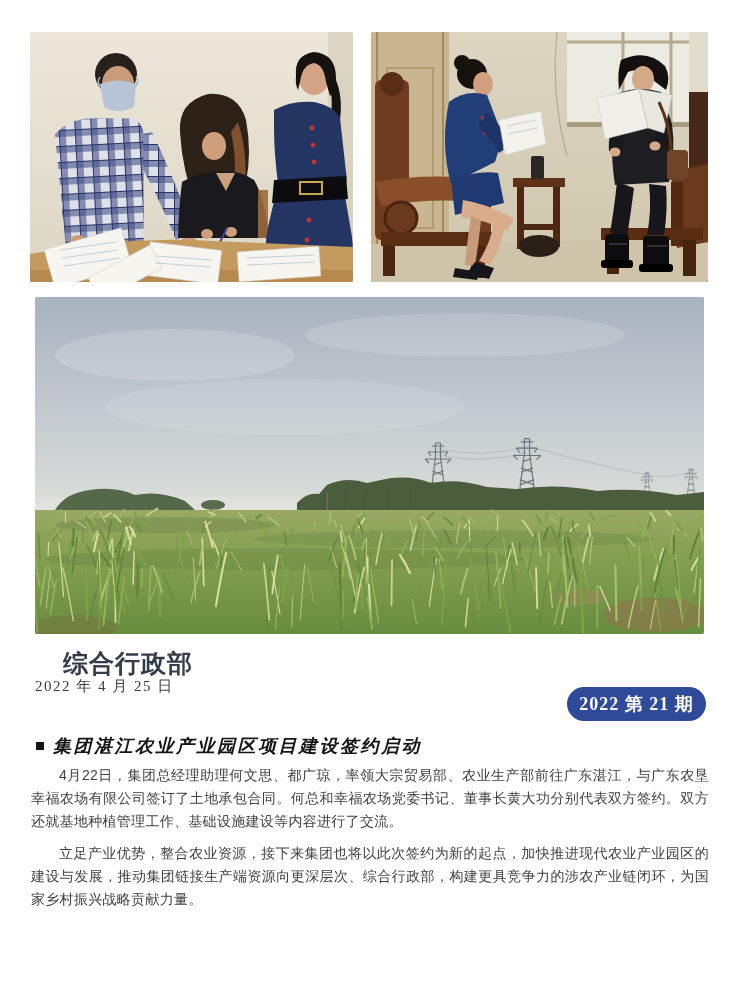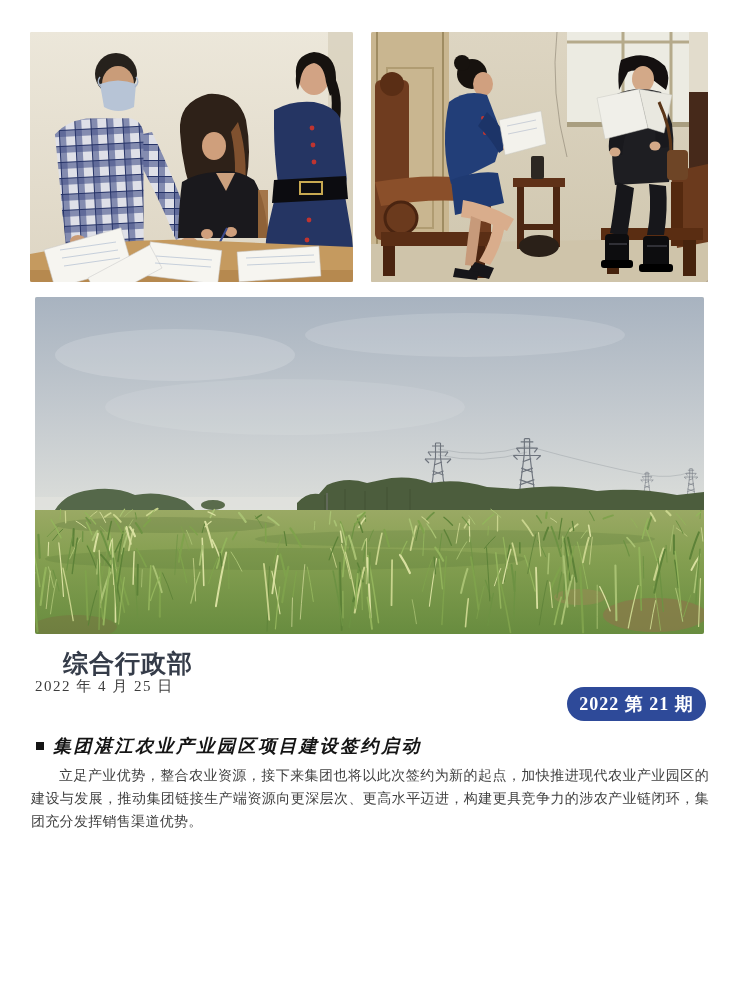--- a/index.html
+++ b/index.html
@@ -550,14 +550,15 @@
 <div class="dept">综合行政部</div>
 <div class="date">2022 年 4 月 25 日</div>
 <div class="badge">2022 第 21 期</div>
 
 <div class="headline">
   <span class="bullet"></span>
   <span>集团湛江农业产业园区项目建设签约启动</span>
 </div>
 
 <div class="body-text">
-  <p>立足产业优势，整合农业资源，接下来集团也将以此次签约为新的起点，加快推进现代农业产业园区的建设与发展，推动集团链接生产端资源向更深层次、更高水平迈进，构建更具竞争力的涉农产业链闭环，集团充分发挥销售渠道优势。</p>
+  <p>4月22日，集团总经理助理何文思、都广琼，率领大宗贸易部、农业生产部前往广东湛江，与广东农垦幸福农场有限公司签订了土地承包合同。何总和幸福农场党委书记、董事长黄大功分别代表双方签约。双方还就基地种植管理工作、基础设施建设等内容进行了交流。</p>
+  <p>立足产业优势，整合农业资源，接下来集团也将以此次签约为新的起点，加快推进现代农业产业园区的建设与发展，推动集团链接生产端资源向更深层次、综合行政部，构建更具竞争力的涉农产业链闭环，为国家乡村振兴战略贡献力量。</p>
 </div>
 
 </body></html>

